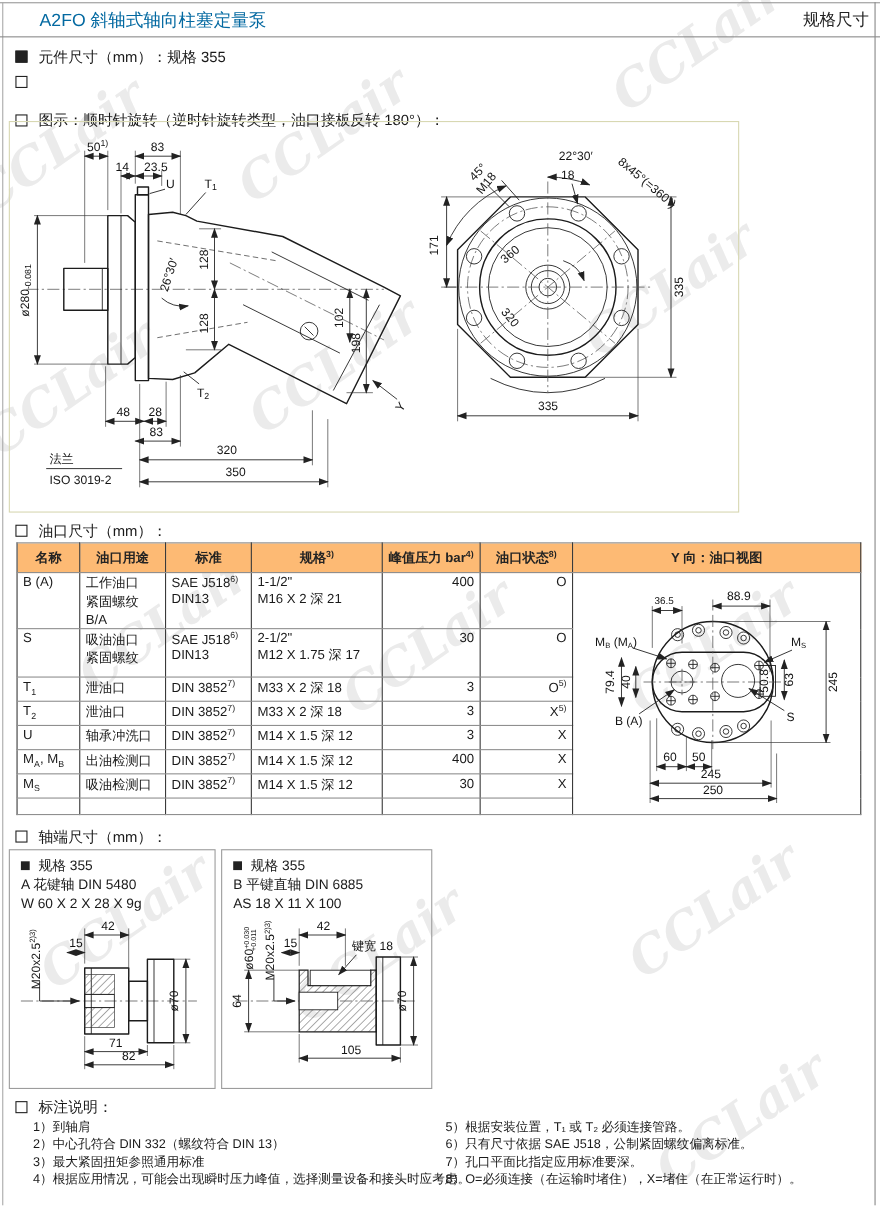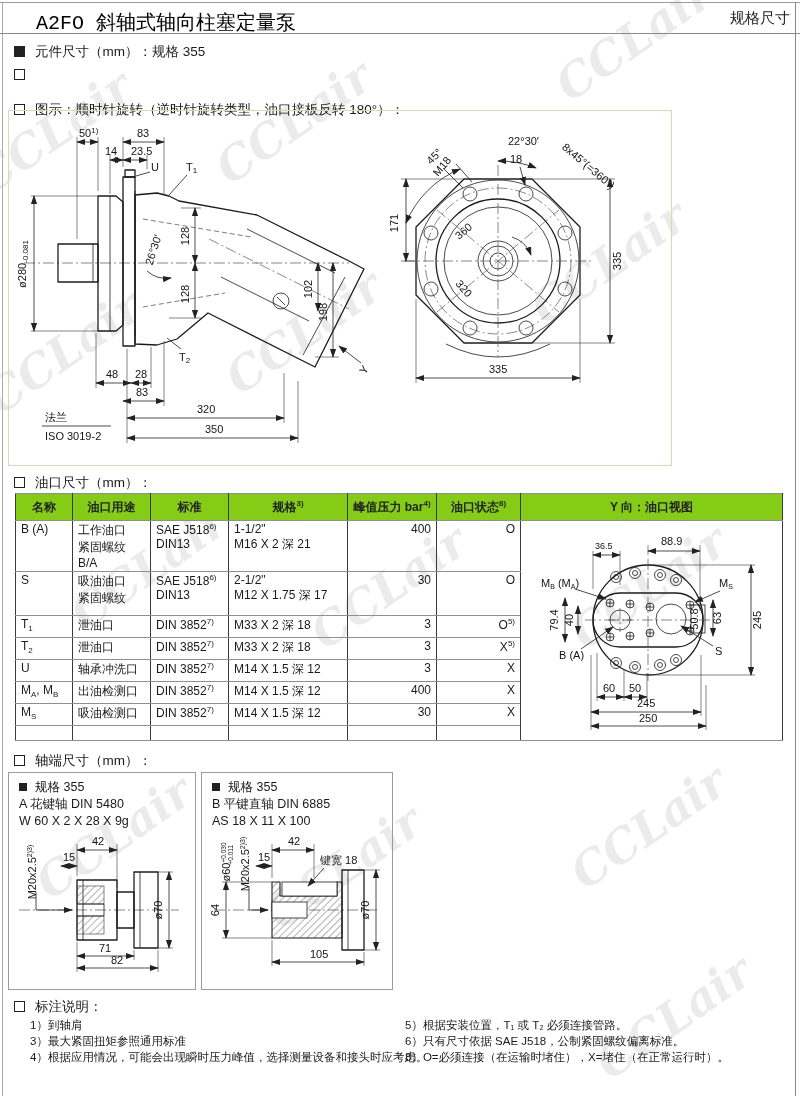--- a/index.html
+++ b/index.html
@@ -9,21 +9,21 @@
   
   .frame-top{left:0;top:2px;width:800px;height:0;border-top:1.5px solid #9a9a9a;}
   .frame-left{left:2px;top:2px;width:0;height:1094px;border-left:1px solid #aaa;}
   .frame-right{left:795px;top:2px;width:0;height:1094px;border-left:1px solid #888;}
   .title-underline{left:0;top:33px;width:800px;height:0;border-top:1.5px solid #8a8a8a;}
   
   .wm{position:absolute;z-index:0;font-family:"DejaVu Serif","Liberation Serif",serif;
       font-weight:bold;font-style:italic;font-size:46px;color:#dedede;opacity:.6;
       transform:rotate(-35deg);pointer-events:none;white-space:nowrap;}
   
-  .hdr-title{left:36px;top:9px;font-size:20px;color:#000000;font-family:Liberation Mono, monospace;}
+  .hdr-title{left:36px;top:9px;font-size:16px;color:#0369a1;}
   .hdr-right{right:10px;top:9px;font-size:15px;color:#222;}
   
   .bullet{left:14px;font-size:13.5px;white-space:nowrap;}
   .sq{display:inline-block;width:9px;height:9px;border:1.5px solid #222;margin-right:10px;vertical-align:-1px;}
   .sq.fill{background:#222;}
   
   .panel{left:8px;top:110px;width:662px;height:354px;border:1px solid #d8d8b2;background:transparent;}
   svg text{font-family:"Liberation Sans","DejaVu Sans",sans-serif;font-size:11px;fill:#141414;}
   svg .s9  text,text.s9{font-size:9px;}
   .out{fill:none;stroke:#1c1c1c;stroke-width:1.3;stroke-linejoin:round;}
@@ -31,21 +31,21 @@
   .cl{fill:none;stroke:#555;stroke-width:0.7;stroke-dasharray:11 3 2 3;}
   .dsh{fill:none;stroke:#444;stroke-width:0.7;stroke-dasharray:5 3;}
   .dim{stroke:#222;stroke-width:0.8;fill:none;}
   .ext{stroke:#333;stroke-width:0.6;}
   
   table.ports{position:absolute;left:15px;top:493px;border-collapse:collapse;table-layout:fixed;
       font-size:12px;z-index:1;}
   table.ports th,table.ports td{border-left:1px solid #3a3a3a;border-right:1px solid #3a3a3a;
       border-top:1px solid #8f8f8f;border-bottom:1px solid #8f8f8f;padding:1px 5px;vertical-align:top;}
   table.ports{border:1.5px solid #333;}
-  table.ports th{background:#84cc16;color:#232323;font-weight:600;text-align:center;height:24px;vertical-align:middle;}
+  table.ports th{background:#fdba74;color:#232323;font-weight:600;text-align:center;height:24px;vertical-align:middle;}
   td.c{text-align:right;}
   tr.r2{height:44px;} tr.r1{height:22px;} tr.fill{height:15px;}
   sub{font-size:8px;} .sup{font-size:8px;vertical-align:super;}
   .yviewcell{padding:0 !important;vertical-align:middle !important;}
   
   .sect{left:14px;font-size:13.5px;}
   
   .shaftbox{border:1px solid #9c9c9c;background:transparent;z-index:1;}
   .shafthead{font-size:12.5px;line-height:17px;padding:6px 0 0 10px;}
   .sqs{display:inline-block;width:8px;height:8px;background:#222;margin-right:8px;}
@@ -528,20 +528,22 @@
     <line class="dim" x1="70" y1="132" x2="162" y2="132" marker-start="url(#ar)" marker-end="url(#ar)"></line>
     <text font-size="9.5" x="108" y="128">105</text>
   </svg>
 </div>
 
 <div class="abs sect" style="top:998px">
   <span class="sq"></span><span>标注说明：</span>
 </div>
 <div class="abs notes" style="left:30px;top:1018px;width:370px">
   <div>1）到轴肩</div>
+  <div>2）中心孔符合 DIN 332（螺纹符合 DIN 13）</div>
   <div>3）最大紧固扭矩参照通用标准</div>
   <div>4）根据应用情况，可能会出现瞬时压力峰值，选择测量设备和接头时应考虑。</div>
 </div>
 <div class="abs notes" style="left:405px;top:1018px;width:385px">
   <div>5）根据安装位置，T₁ 或 T₂ 必须连接管路。</div>
   <div>6）只有尺寸依据 SAE J518，公制紧固螺纹偏离标准。</div>
+  <div>7）孔口平面比指定应用标准要深。</div>
   <div>8）O=必须连接（在运输时堵住），X=堵住（在正常运行时）。</div>
 </div>
 
 </body></html>

